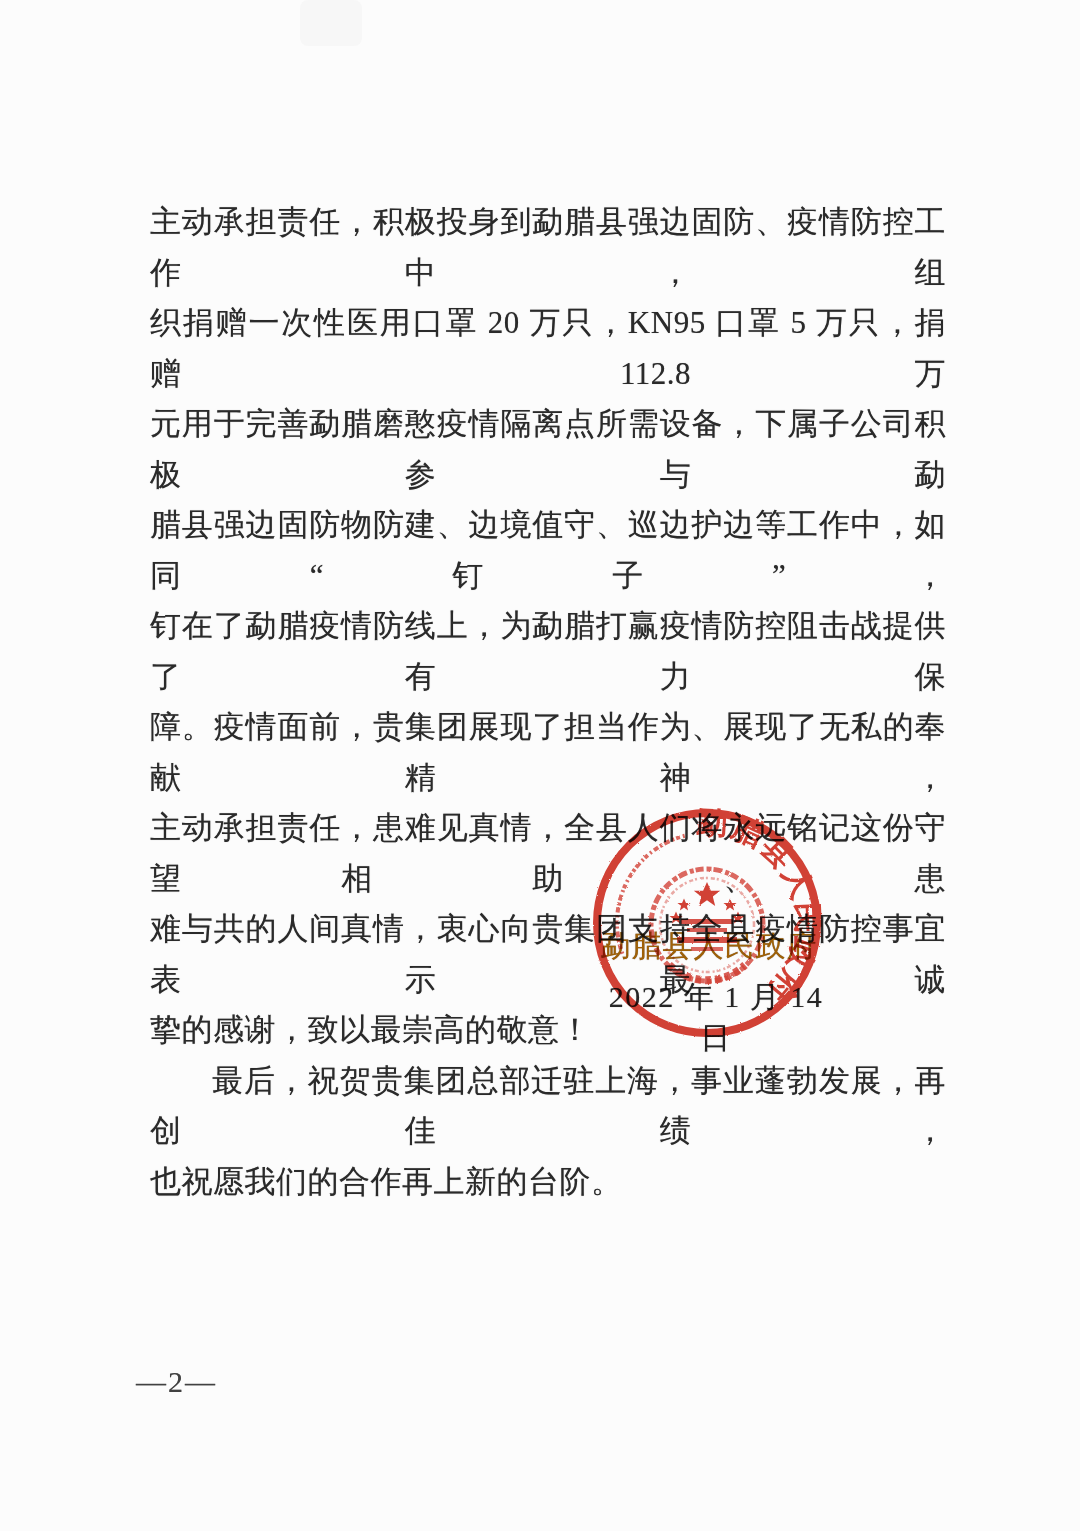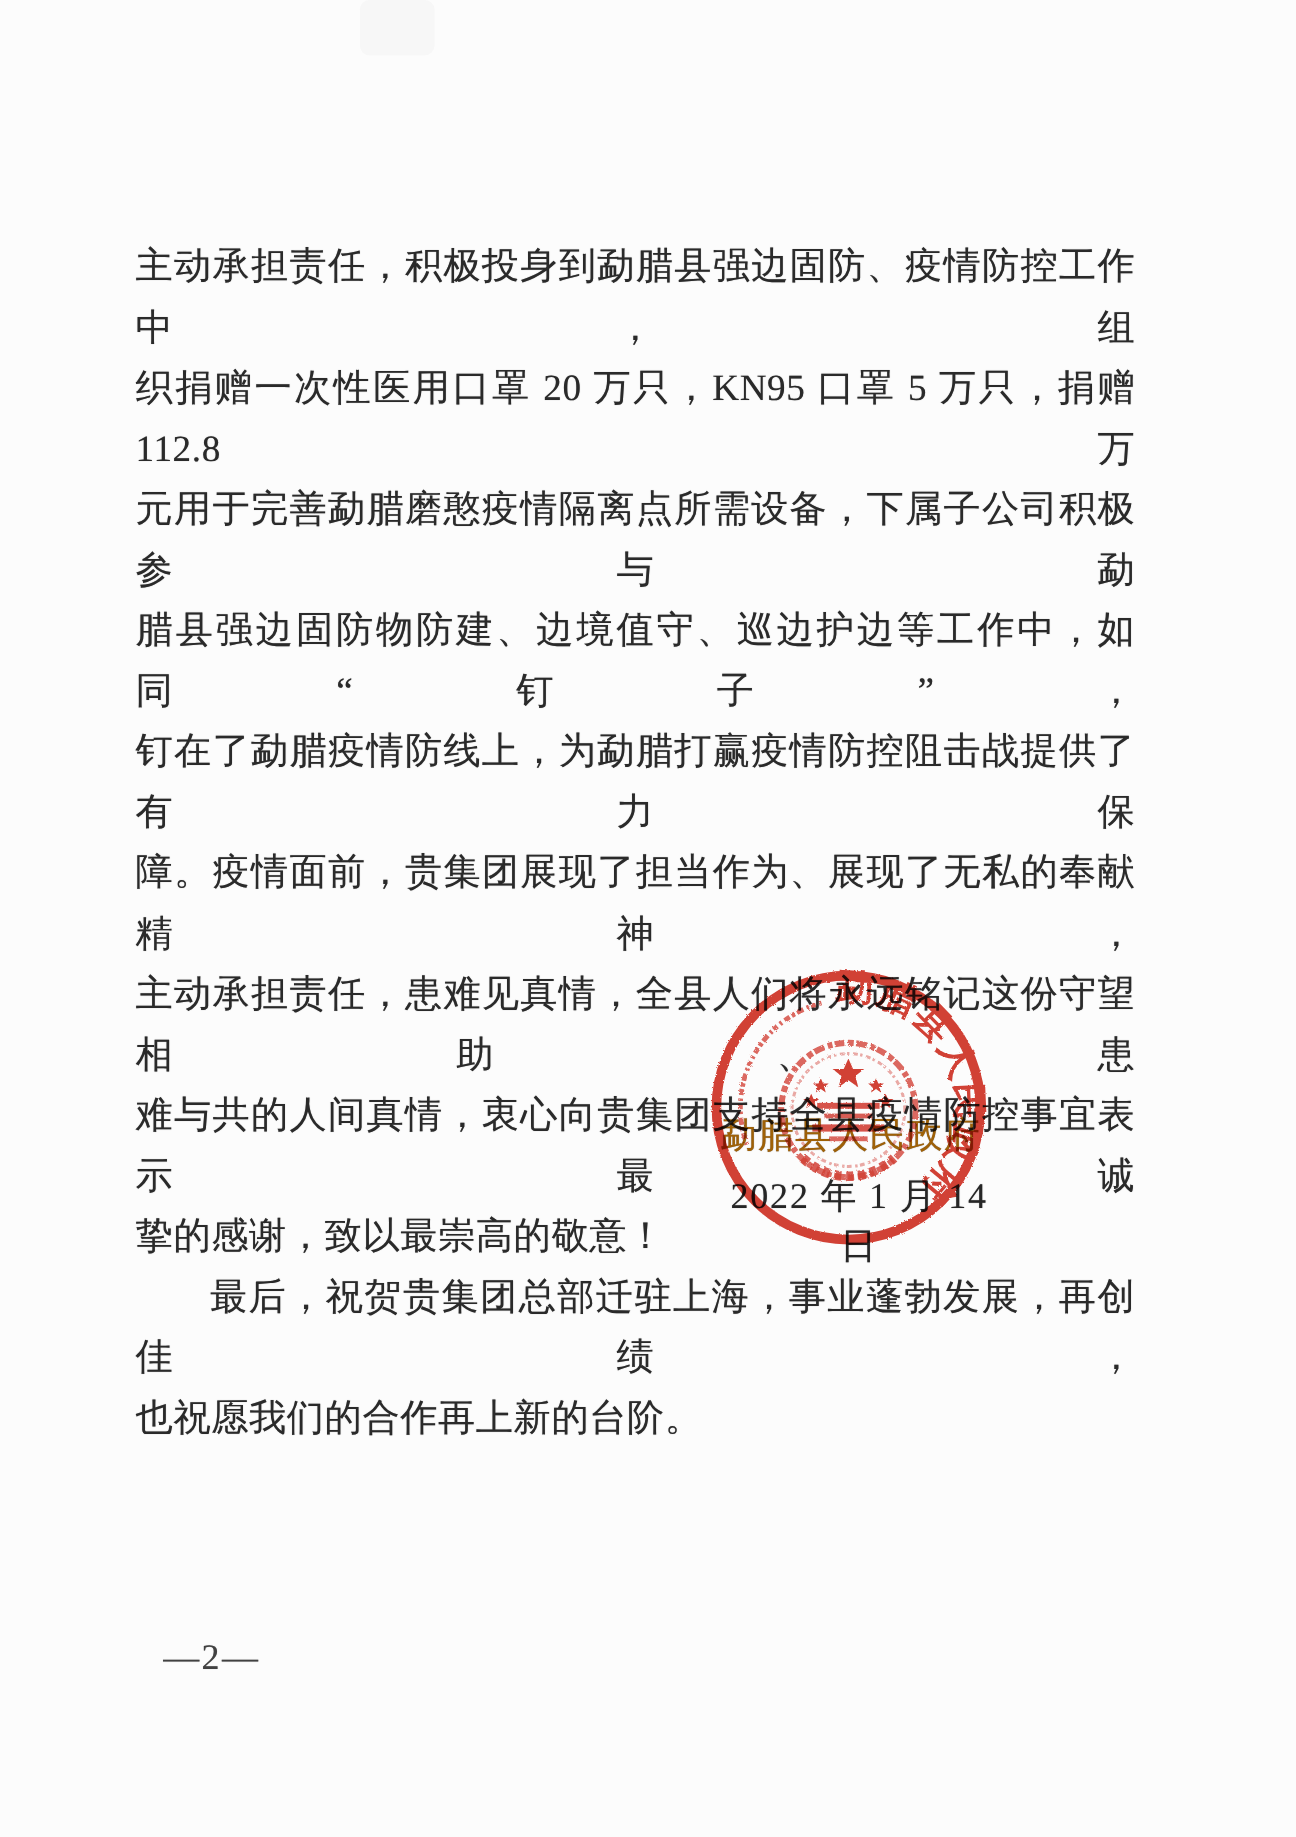--- a/index.html
+++ b/index.html
@@ -24,20 +24,21 @@
   }
   .line{
     font-size:31px;
     line-height:50.5px;
     color:var(--ink);
     letter-spacing:.5px;
     text-align:justify;
     text-align-last:left;
     text-shadow:0 0 .7px rgba(40,40,40,.55);
     white-space:normal;
+    margin-left:37px;
   }
   .line.just{text-align-last:justify;}
   .line.indent{text-indent:2em;}
   .seal-wrap{
     position:absolute;left:585px;top:801px;width:244px;height:244px;
     mix-blend-mode:multiply;
     opacity:.96;
   }
   .seal-stroke{stroke:var(--seal-red);fill:none;}
   .seal-fill{fill:var(--seal-red);stroke:none;}

